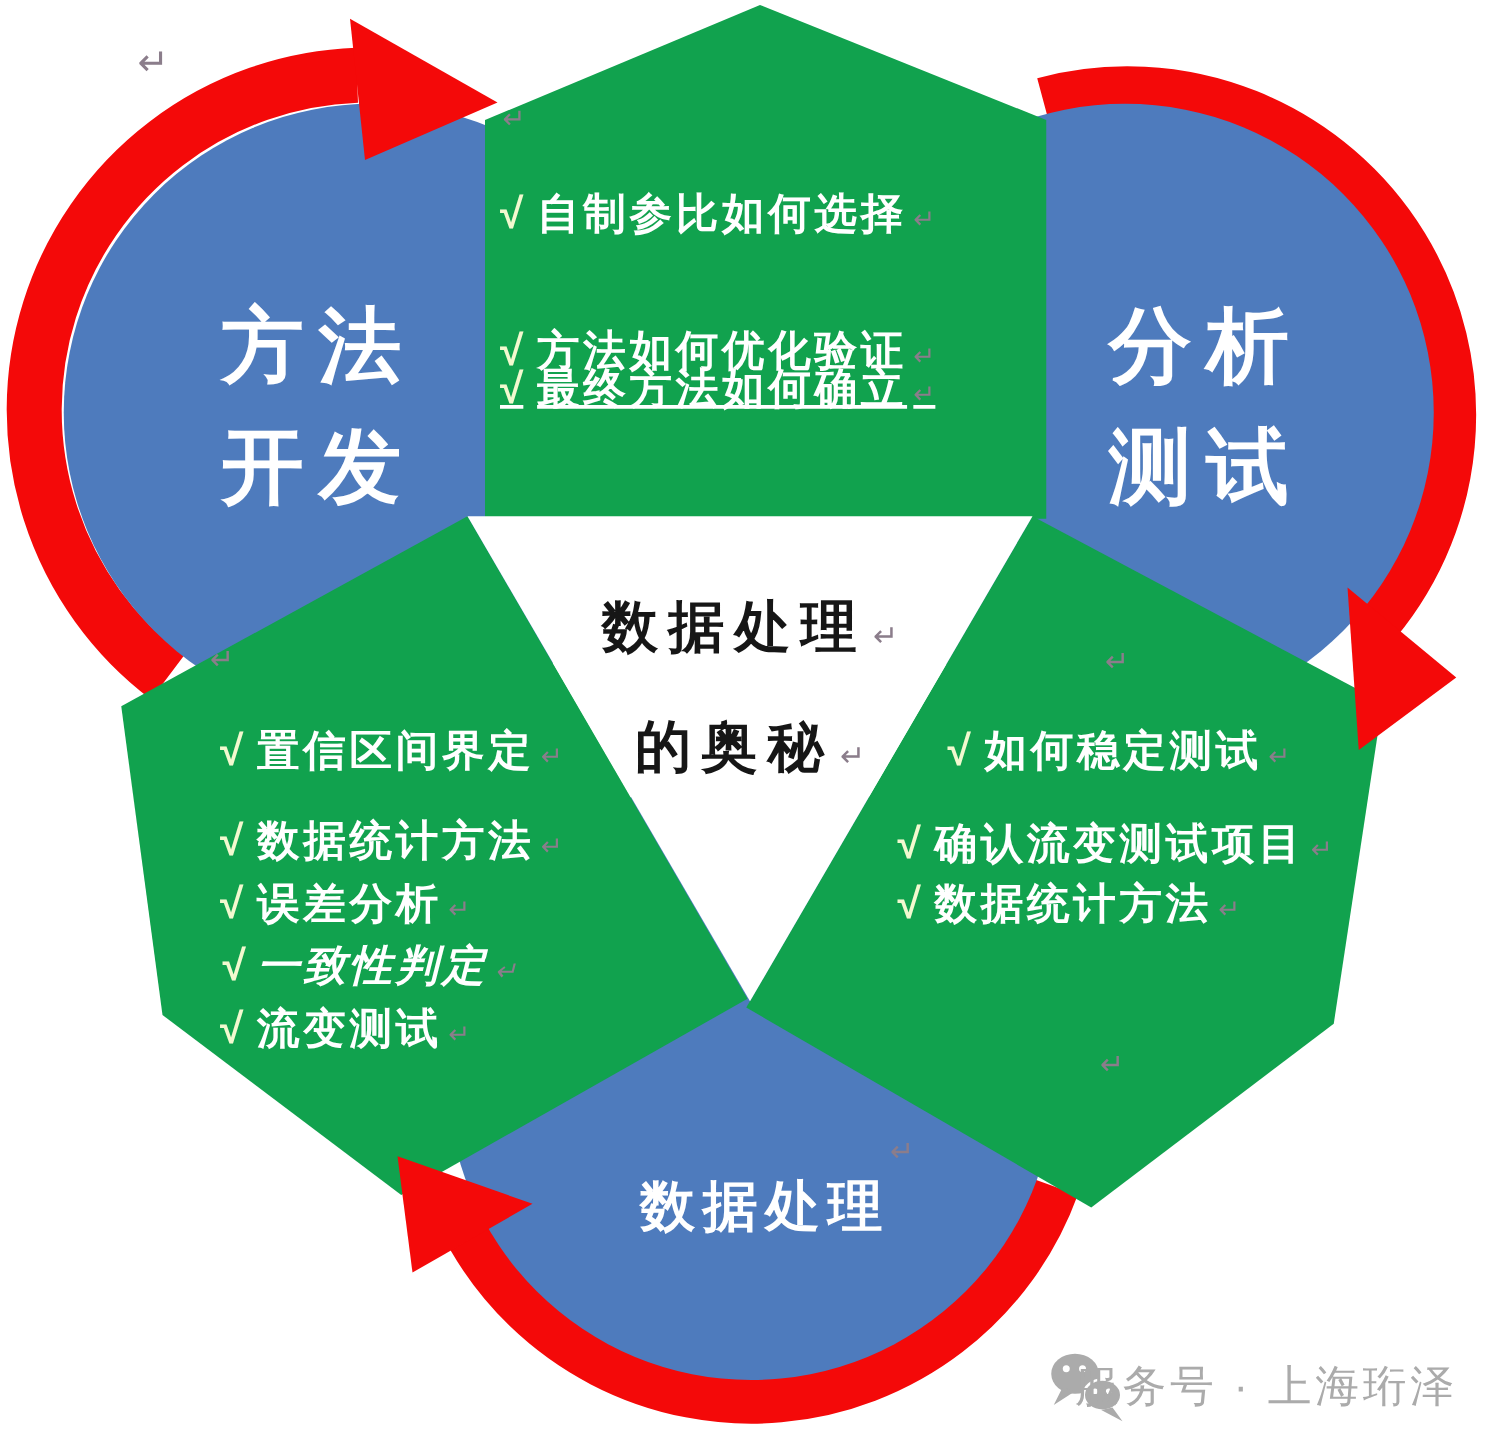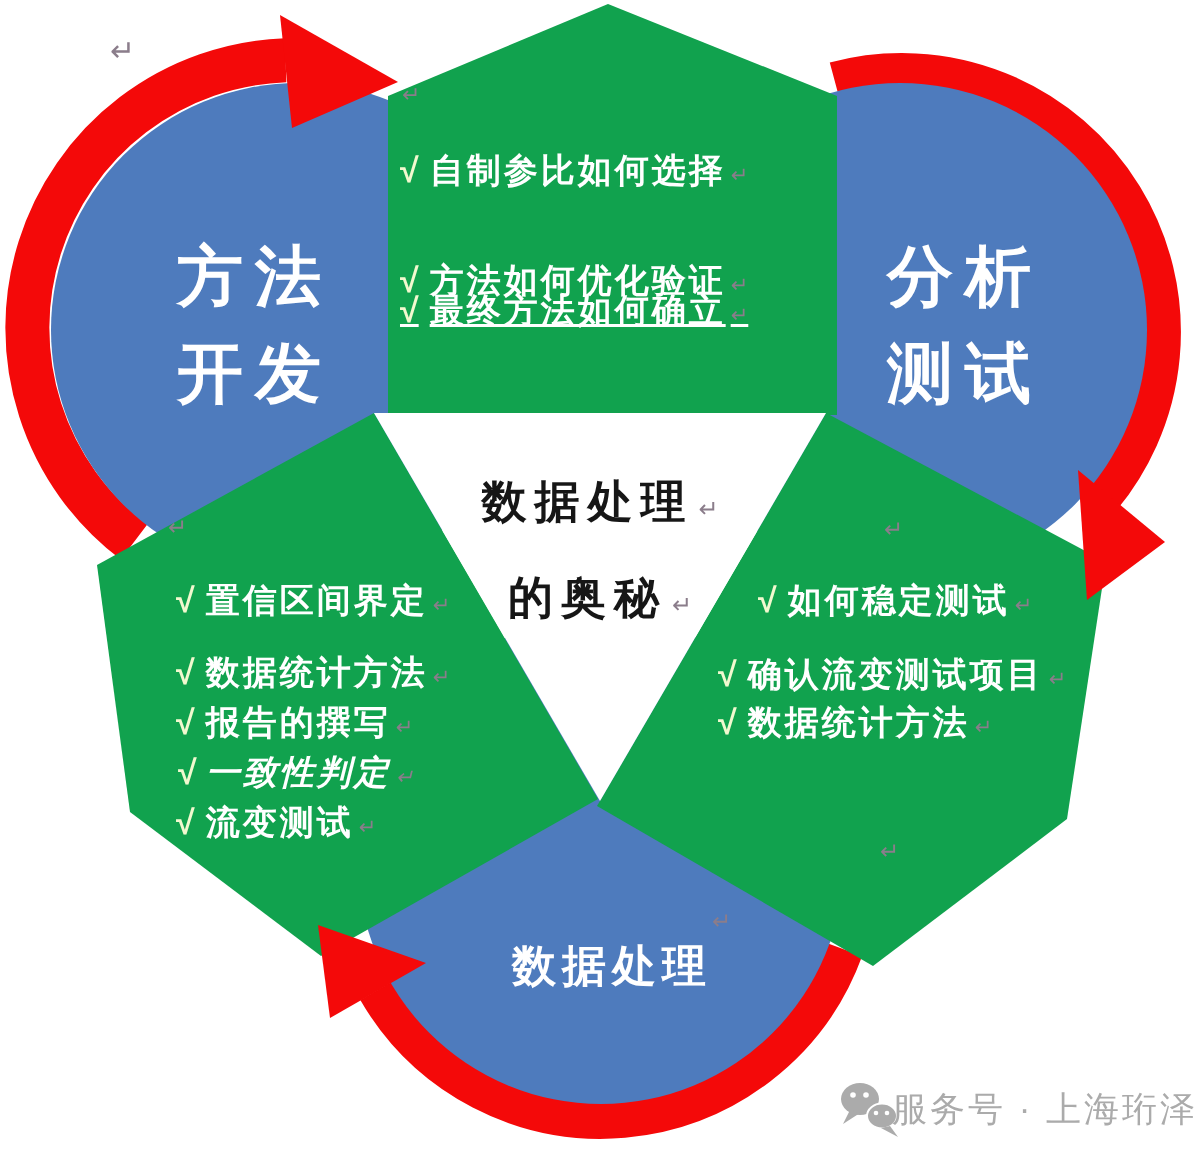--- a/index.html
+++ b/index.html
@@ -20,21 +20,21 @@
                font-family:"Liberation Serif",serif;font-weight:600;font-size:45px;
                letter-spacing:8px;white-space:nowrap;width:360px;}
   .check-line{position:absolute;color:var(--white_text,#fff);font-weight:bold;
               font-size:34px;letter-spacing:3px;white-space:nowrap;}
   .chk{color:var(--check,#f2f9cf);margin-right:11px;letter-spacing:0;}
   .ret{color:var(--mark,#8b7d8b);font-size:21px;letter-spacing:0;margin-left:5px;
        font-weight:normal;}
   .center-line .ret{font-size:24px;}
   .float-ret{position:absolute;color:var(--mark,#8b7d8b);font-weight:normal;
              line-height:1;}
-  .watermark{position:absolute;left:892px;top:1086px;font-size:35px;
+  .watermark{position:absolute;left:860px;top:1086px;font-size:35px;
              color:var(--watermark,#ababab);letter-spacing:3px;white-space:nowrap;}
   .wechat{fill:var(--watermark,#ababab);}
 </style>
 </head>
 <body>
 
 <div class="stage">
 
   <svg class="art" width="1202" height="1152" viewBox="0 0 1202 1152">
 
@@ -84,21 +84,21 @@
 
     <div class="center-line" style="left:420px;top:472px;"><span>数据处理</span><span class="ret">↵</span></div>
     <div class="center-line" style="left:420px;top:568px;text-align:center;"><span>的奥秘</span><span class="ret">↵</span></div>
 
     <div class="check-line" style="left:400px;top:148px;"><span class="chk">√</span><span>自制参比如何选择</span><span class="ret">↵</span></div>
     <div class="check-line" style="left:400px;top:222px;margin-top:36px;"><span class="chk">√</span><span>方法如何优化验证</span><span class="ret">↵</span></div>
     <div class="check-line" style="left:400px;top:288px;text-decoration:underline;"><span class="chk">√</span><span>最终方法如何确立</span><span class="ret">↵</span></div>
 
     <div class="check-line" style="left:176px;top:650px;"><span class="chk">√</span><span>数据统计方法</span><span class="ret">↵</span></div>
     <div class="check-line" style="left:176px;top:578px;"><span class="chk">√</span><span>置信区间界定</span><span class="ret">↵</span></div>
-    <div class="check-line" style="left:176px;top:700px;"><span class="chk">√</span><span>报告的撰写</span><span class="ret">↵</span></div>
+    <div class="check-line" style="left:176px;top:700px;"><span class="chk">√</span><span>误差分析</span><span class="ret">↵</span></div>
     <div class="check-line" style="left:176px;top:750px;font-style:italic;"><span class="chk">√</span><span>一致性判定</span><span class="ret">↵</span></div>
     <div class="check-line" style="left:176px;top:800px;"><span class="chk">√</span><span>流变测试</span><span class="ret">↵</span></div>
 
     <div class="check-line" style="left:758px;top:578px;"><span class="chk">√</span><span>如何稳定测试</span><span class="ret">↵</span></div>
     <div class="check-line" style="left:718px;top:652px;"><span class="chk">√</span><span>确认流变测试项目</span><span class="ret">↵</span></div>
     <div class="check-line" style="left:718px;top:700px;"><span class="chk">√</span><span>数据统计方法</span><span class="ret">↵</span></div>
 
     <span class="float-ret" style="left:110px;top:36px;font-size:30px;">↵</span>
     <span class="float-ret" style="left:402px;top:84px;font-size:22px;">↵</span>
     <span class="float-ret" style="left:168px;top:516px;font-size:23px;">↵</span>

